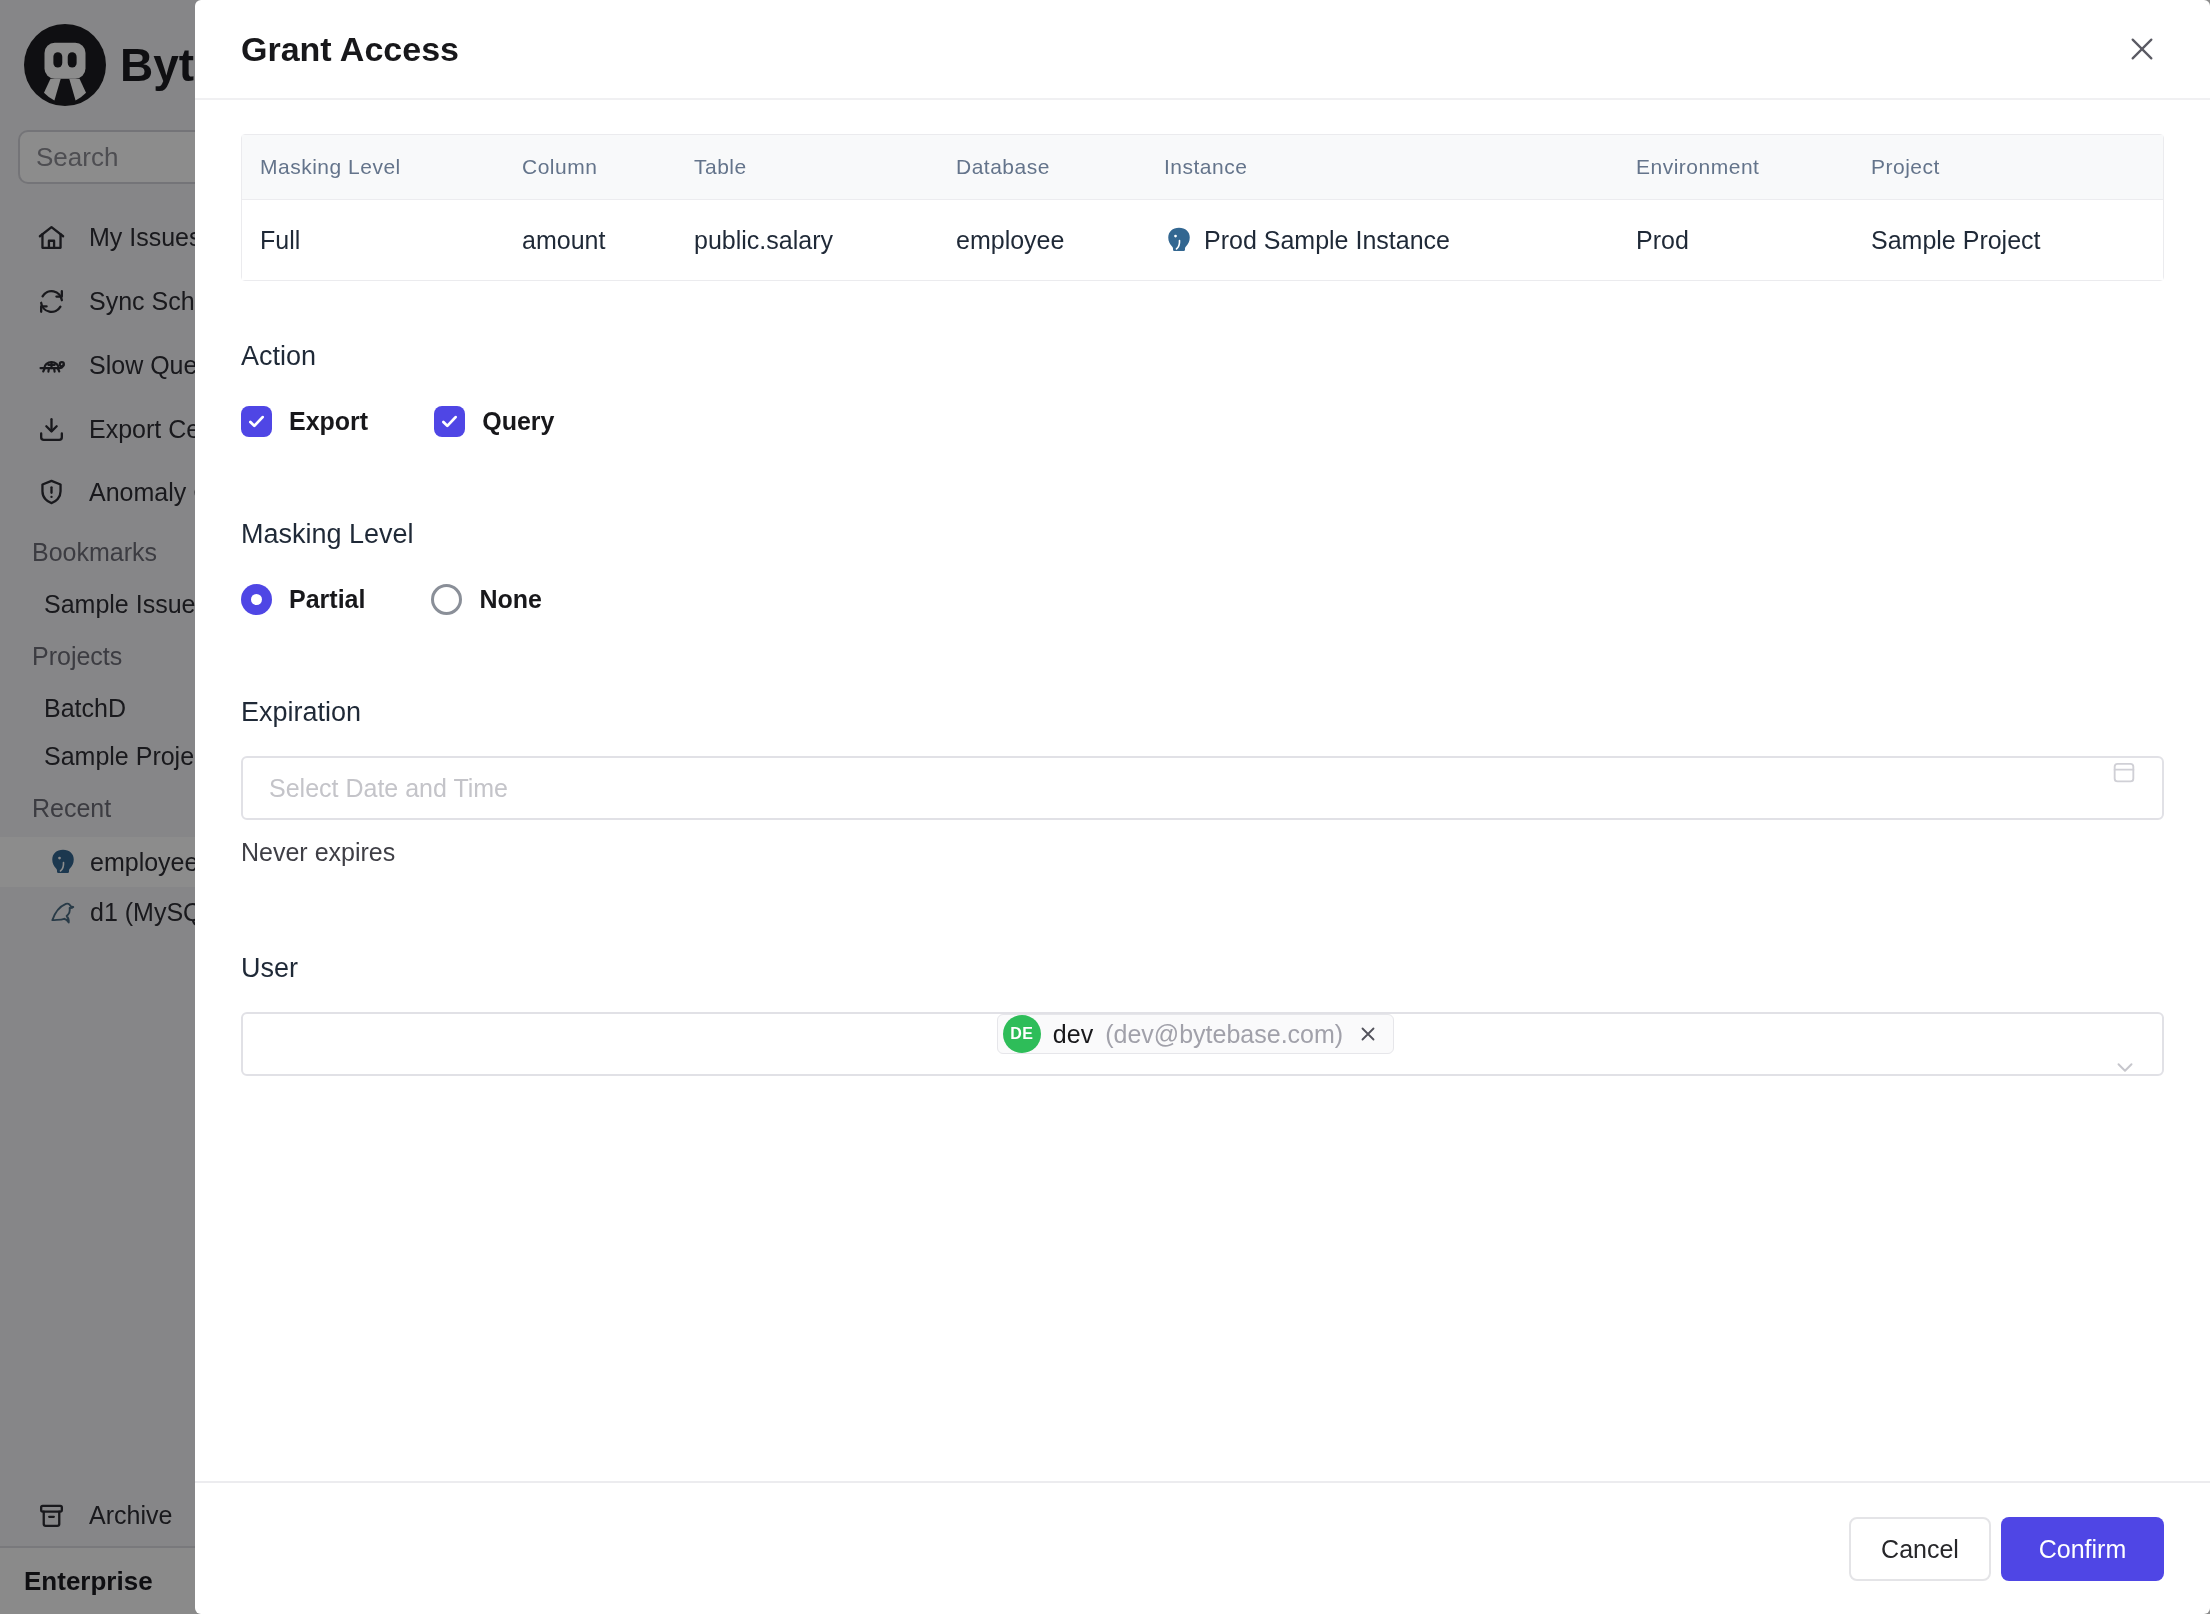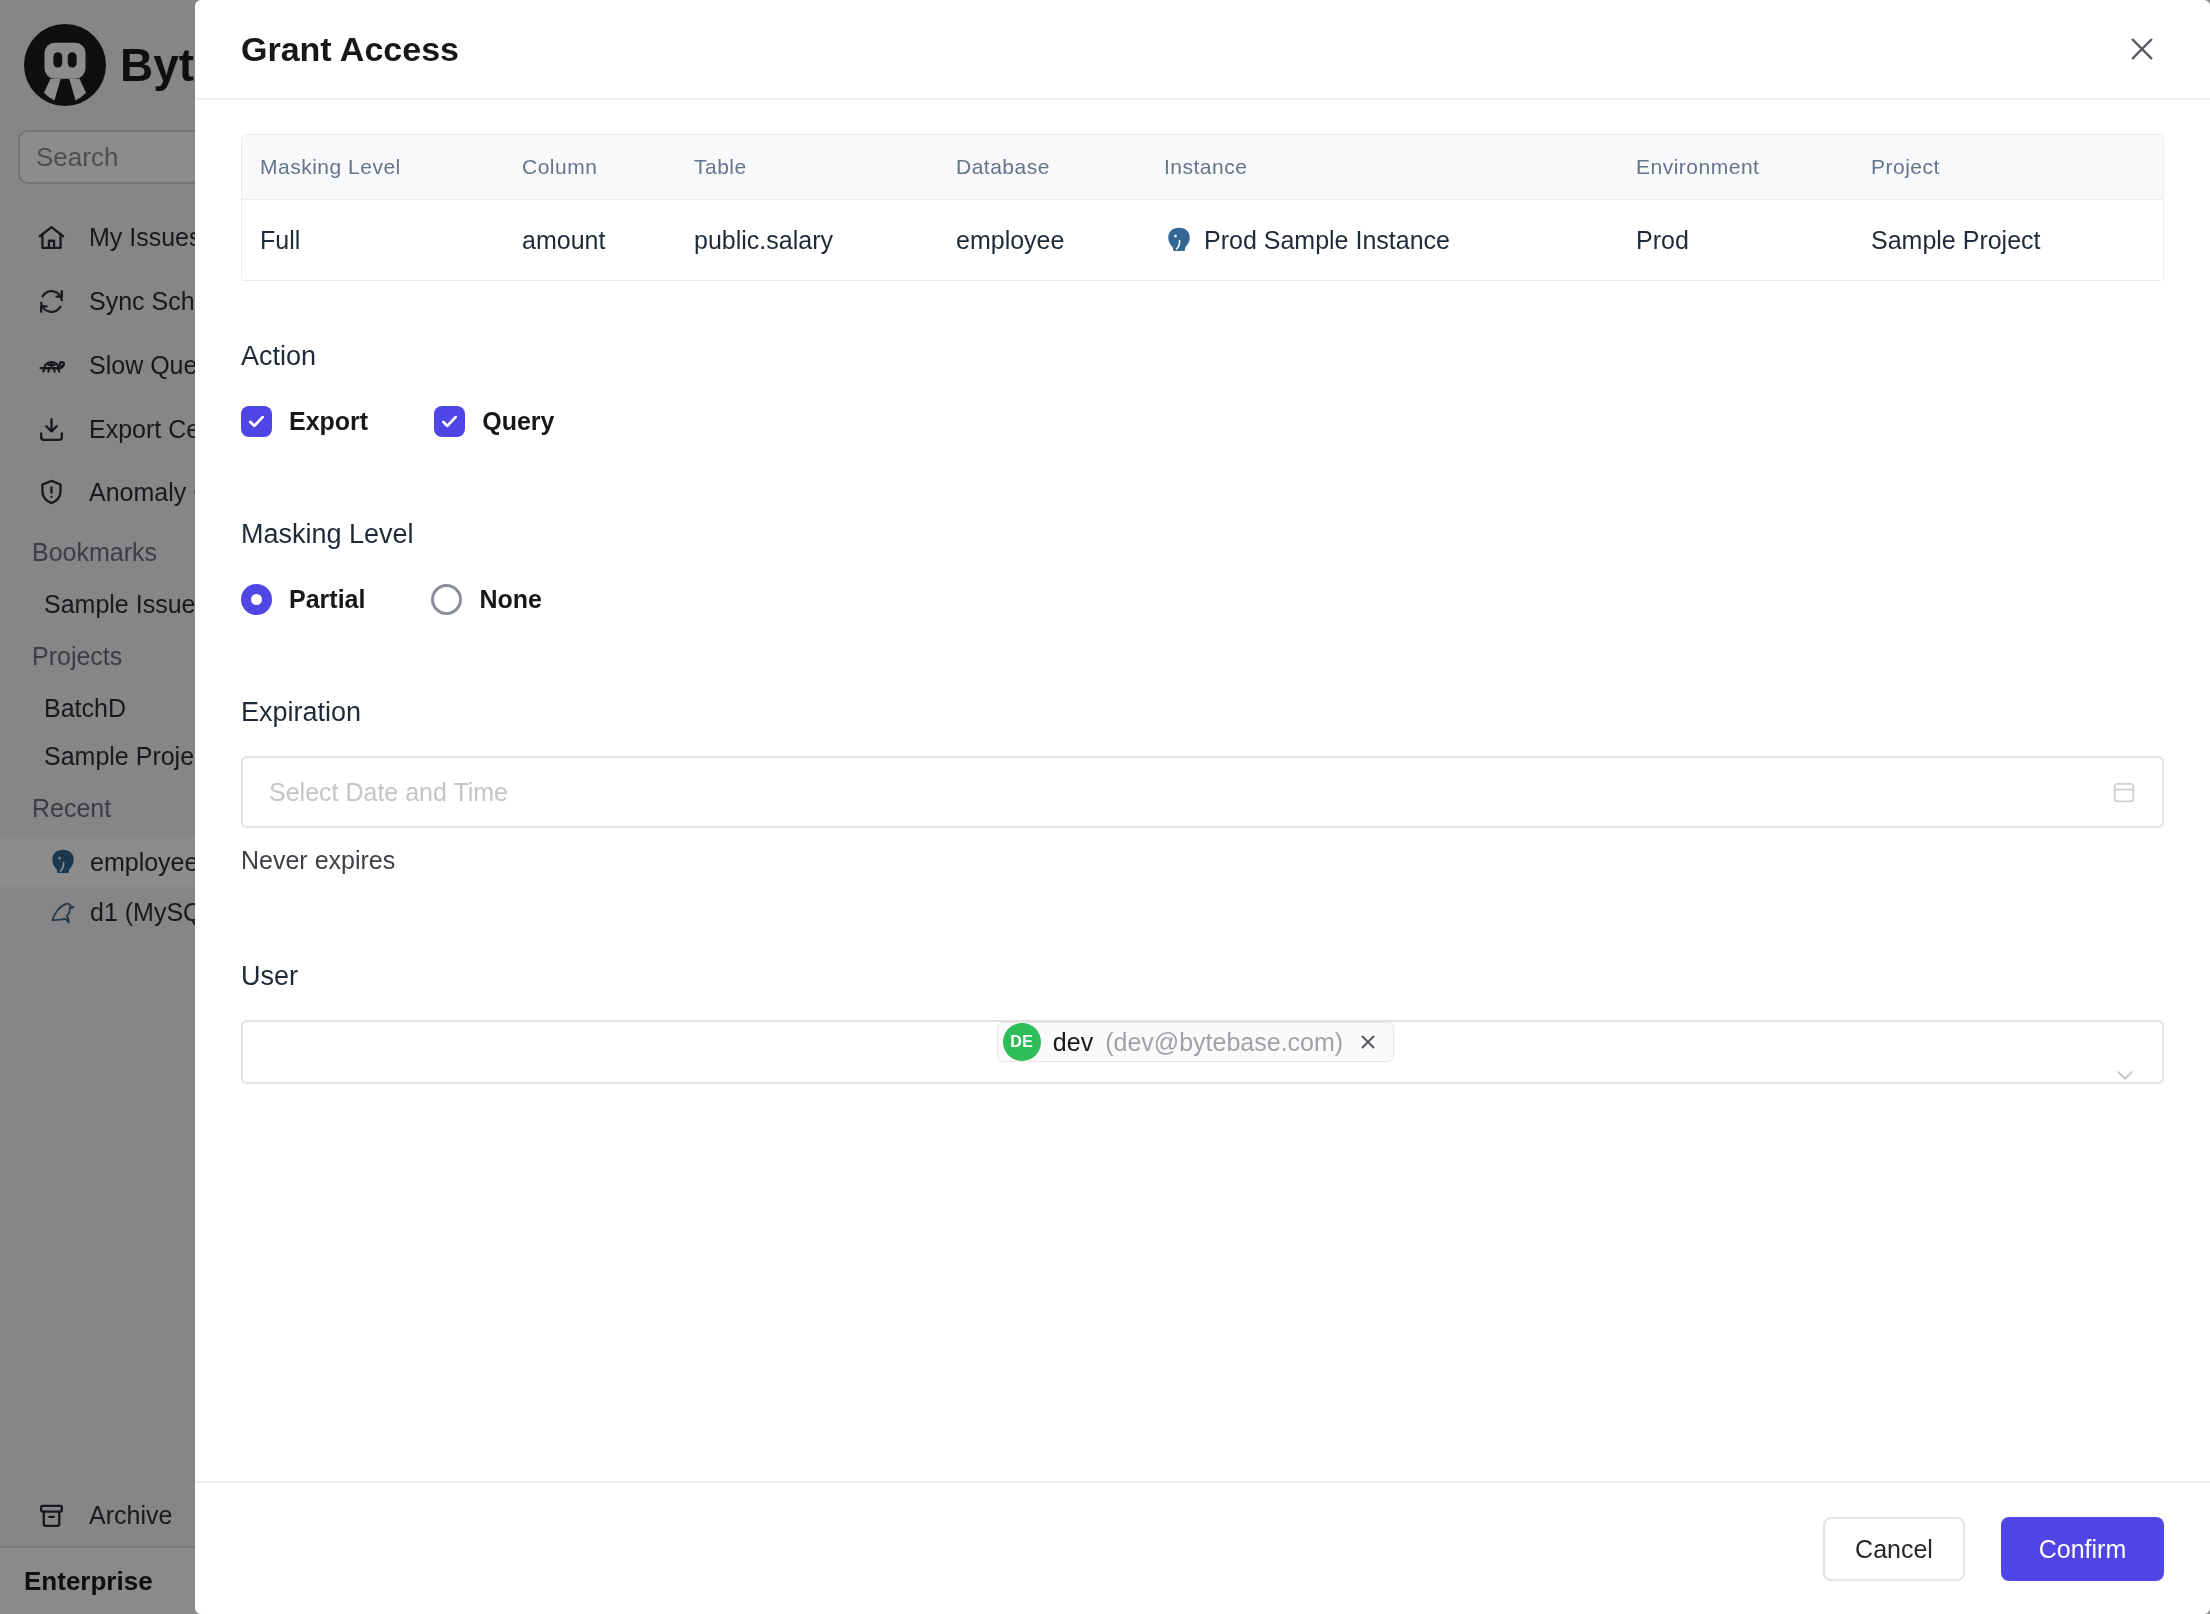--- a/index.html
+++ b/index.html
@@ -61,22 +61,22 @@
   .opt-label{font-size:25px;font-weight:600;color:#18181B;}
   .checkbox{width:31px;height:31px;border-radius:8px;background:#4F46E5;display:flex;align-items:center;justify-content:center;}
   .checkbox svg{width:21px;height:21px;}
   .radio{width:31px;height:31px;border-radius:50%;box-sizing:border-box;}
   .radio.on{background:#4F46E5;position:relative;}
   .radio.on::after{content:"";position:absolute;left:50%;top:50%;width:11px;height:11px;margin:-5.5px 0 0 -5.5px;
                    border-radius:50%;background:#fff;}
   .radio.off{border:3px solid #8A8F98;background:#fff;}
   .sec-masking{margin-top:82px;}
   .sec-expiration{margin-top:82px;}
-  .date-input{margin-top:28px;position:relative;height:72px;border:2px solid #E1E1E6;border-radius:6px;
-              display:flex;align-items:center;box-sizing:border-box;background:#fff;}
+  .date-input{margin-top:28px;position:relative;height:64px;border:2px solid #E1E1E6;border-radius:6px;
+              display:flex;align-items:flex-start;box-sizing:border-box;background:#fff;}
   .date-input input{flex:1;height:100%;border:none;outline:none;background:transparent;
               font:25px "Liberation Sans","DejaVu Sans",sans-serif;color:#3F3F46;padding:0 26px;}
   .date-input input::placeholder{color:#C4C4C9;}
   .date-input .cal{color:#D0D0D6;margin-right:24px;display:flex;}
   .date-input .cal svg{width:28px;height:28px;}
   .expire-note{margin-top:18px;font-size:25px;color:#3F3F46;}
   .sec-user{margin-top:86px;}
   .user-select{margin-top:28px;position:relative;height:64px;border:2px solid #E1E1E6;border-radius:6px;
                display:flex;align-items:center;padding:0 24px 0 10px;box-sizing:border-box;background:#fff;flex-direction:column;}
   .user-tag{display:flex;align-items:center;gap:12px;height:48px;background:#FAFAFB;border:1px solid #E6E6EA;
@@ -85,21 +85,21 @@
           display:flex;align-items:center;justify-content:center;letter-spacing:.5px;}
   .user-name{font-size:25px;color:#18181B;}
   .user-email{font-size:25px;color:#A1A1AA;}
   .tag-close{display:flex;color:#52525B;cursor:pointer;margin-left:2px;}
   .tag-close svg{width:22px;height:22px;}
   .select-caret{margin-left:auto;color:#C6C6CC;display:flex;}
   .select-caret svg{width:26px;height:26px;}
 
   
   .modal-footer{flex:0 0 auto;height:133px;border-top:2px solid #ECECEF;display:flex;align-items:flex-start;
-                justify-content:flex-end;gap:36px;padding:34px 46px 0 0;box-sizing:border-box;}
+                justify-content:flex-end;gap:10px;padding:34px 46px 0 0;box-sizing:border-box;}
   .btn{height:64px;border-radius:8px;font-size:25px;display:flex;align-items:center;justify-content:center;
        cursor:pointer;box-sizing:border-box;border:none;font-family:inherit;}
   .btn-cancel{width:142px;background:#fff;border:2px solid #E4E4E7;color:#27272A;}
   .btn-confirm{width:163px;background:#4F46E5;color:#fff;font-weight:500;}
 </style>
 </head>
 <body>
 
 <div class="stage">
 

